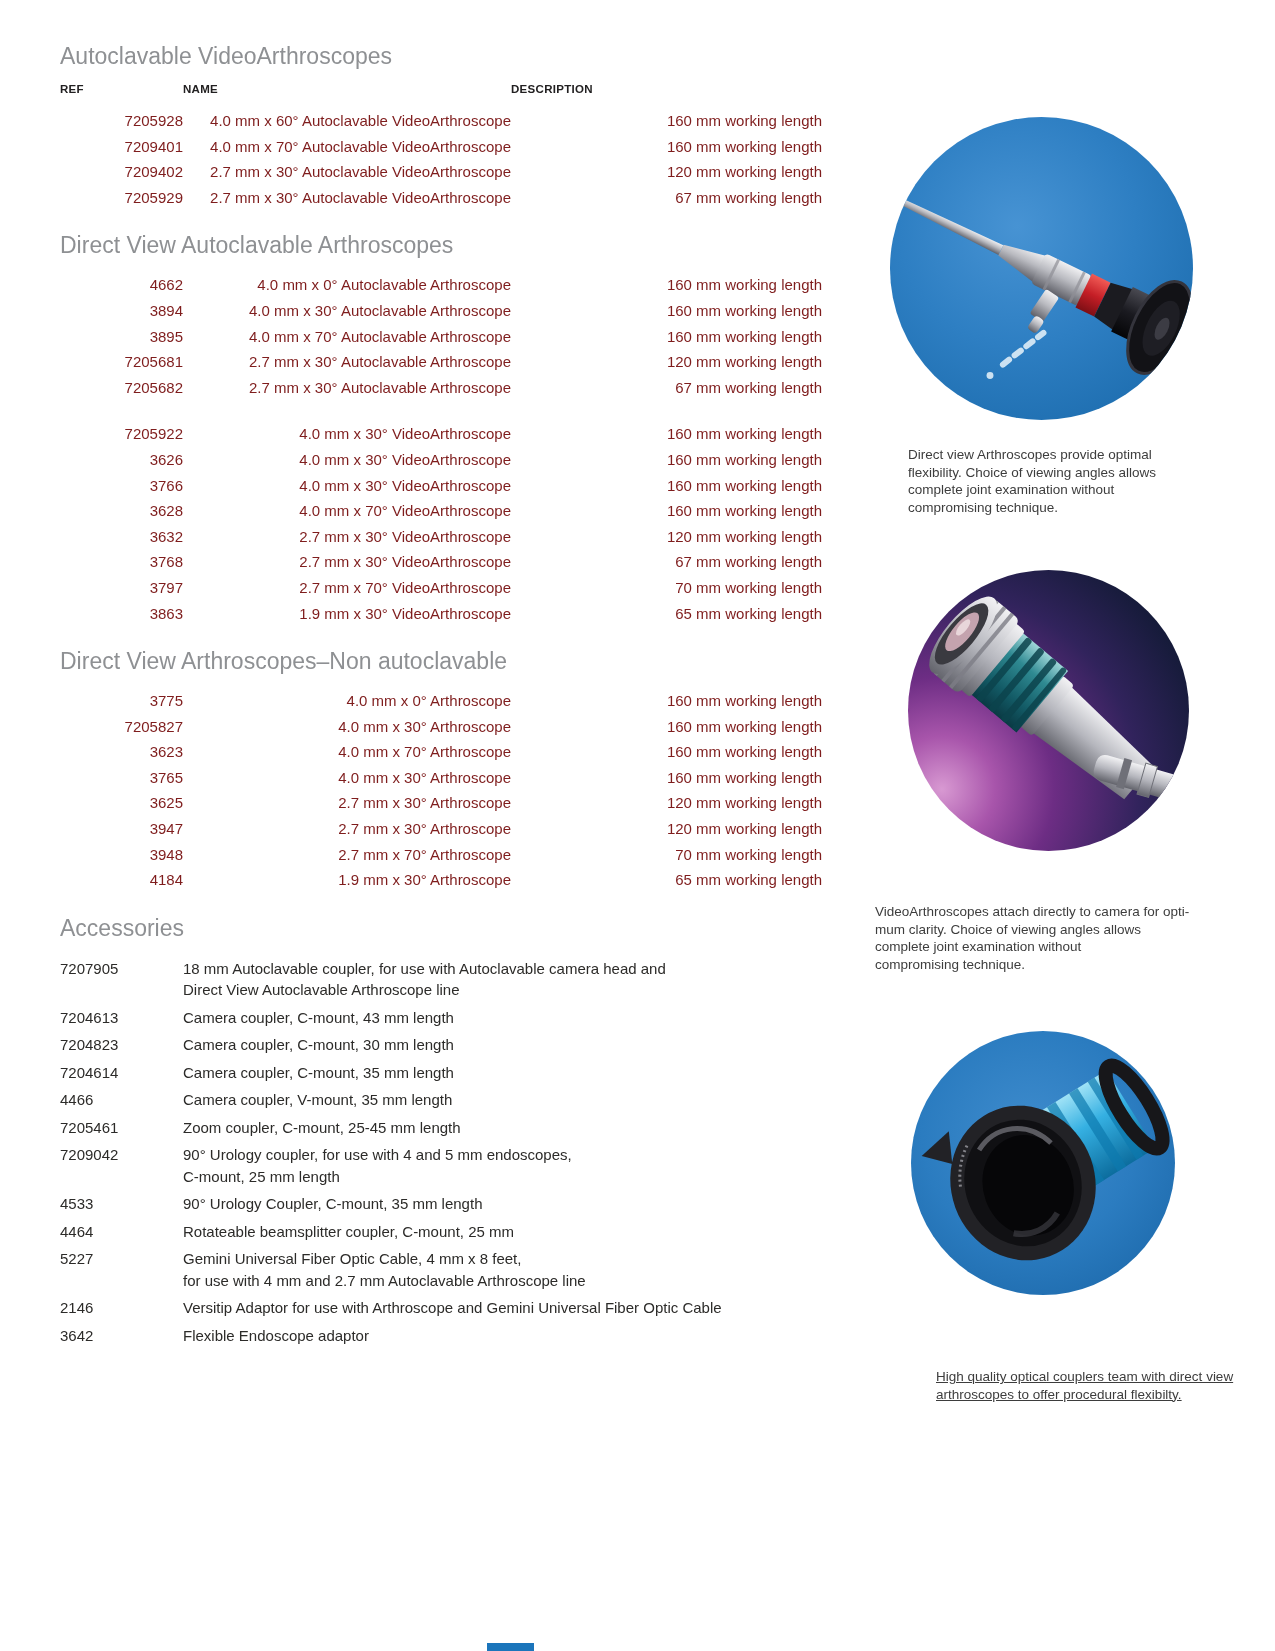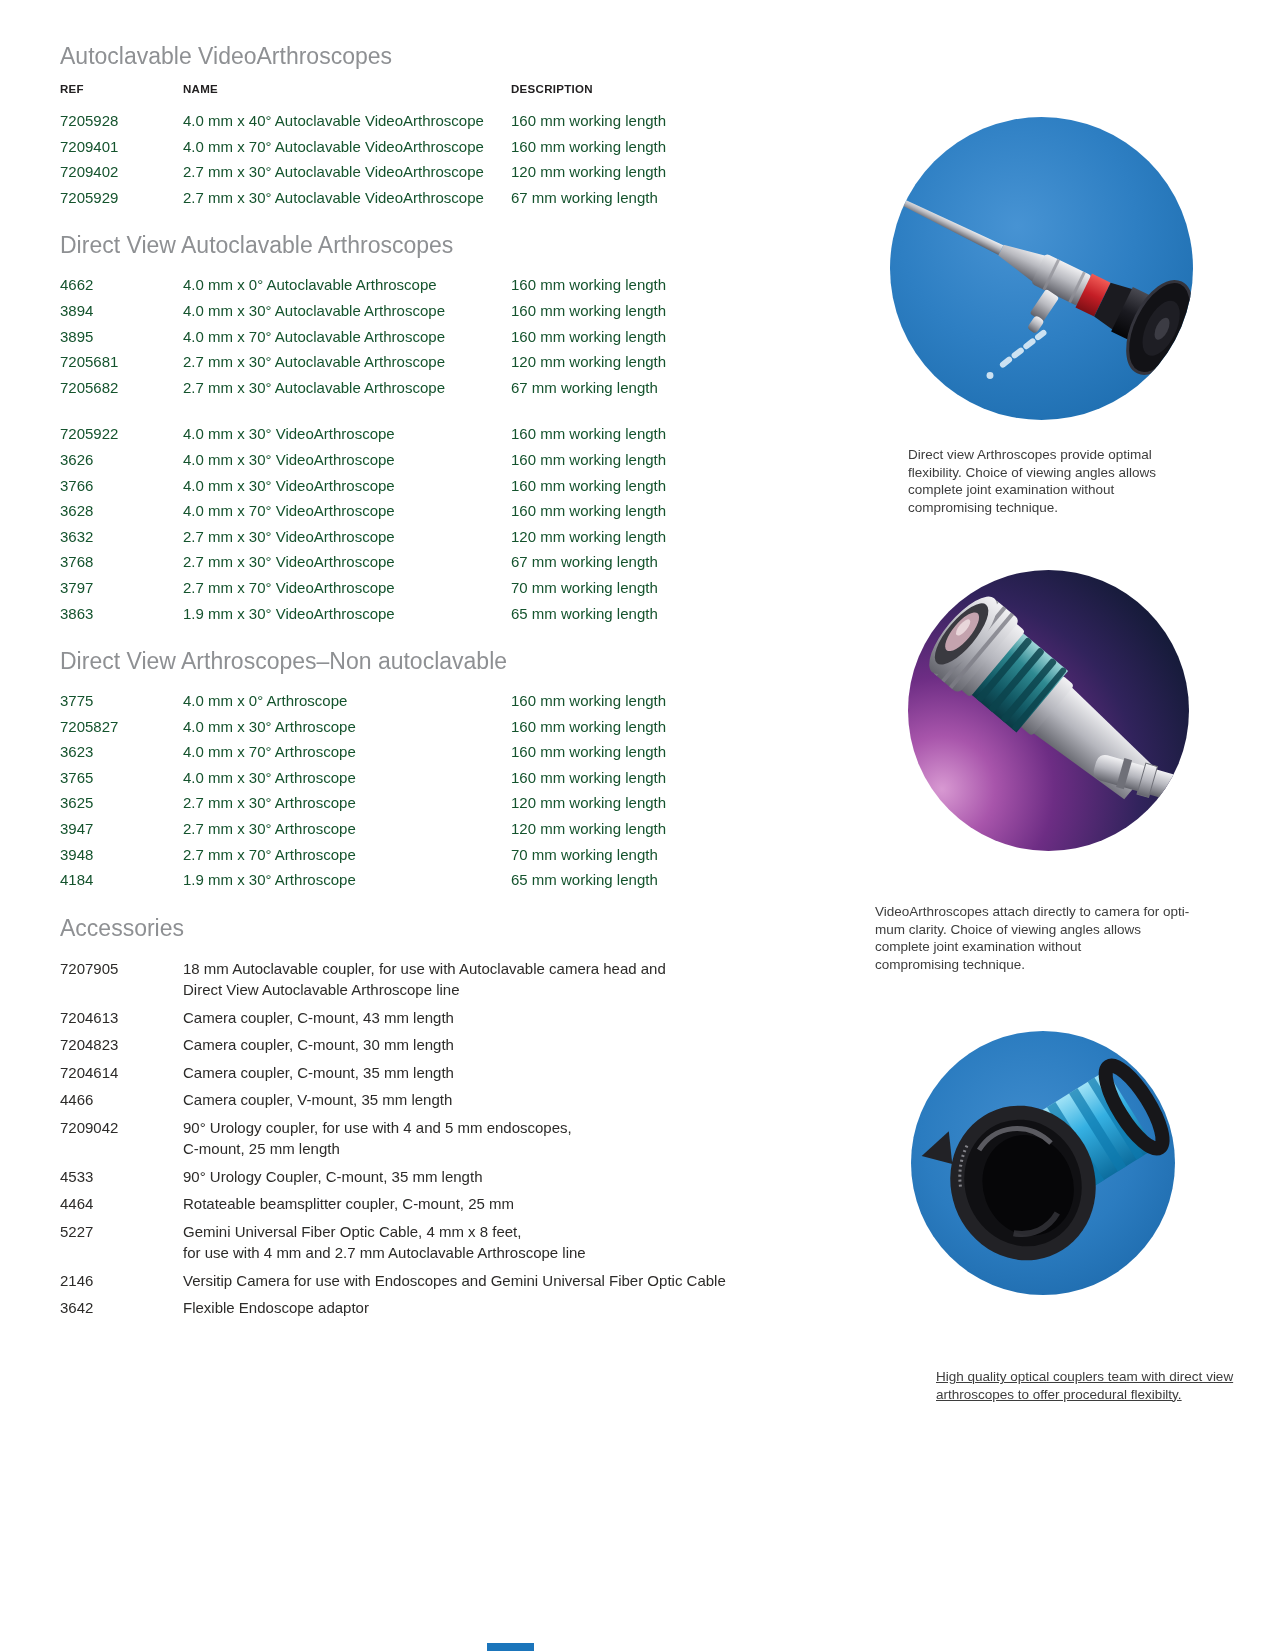--- a/index.html
+++ b/index.html
@@ -14,21 +14,21 @@
     margin:0 0 12px 0;font-size:23px;line-height:29px;font-weight:400;
     color:#8e9093;letter-spacing:0;
   }
   .thead{
     display:grid;grid-template-columns:123px 328px 1fr;
     font-size:11.5px;font-weight:700;color:#222021;letter-spacing:.3px;
     margin-bottom:13px;
   }
   .grid-row{
     display:grid;grid-template-columns:123px 328px 1fr;
-    font-size:15px;color:#14532d;line-height:25.6px;
+    font-size:15px;color:#7f1d1d;line-height:25.6px;text-align:right;
   }
   .acc-row{
     display:grid;grid-template-columns:123px 1fr;
     font-size:15px;color:#2c2b29;line-height:21.5px;padding:3px 0;
   }
   .acc-row .cell div{display:block;}
   .figure{
     position:absolute;border-radius:50%;overflow:hidden;
   }
   .figure svg{display:block;width:100%;height:100%;}
@@ -52,21 +52,21 @@
 
   <section>
     <h2 class="section-title">Autoclavable VideoArthroscopes</h2>
     <div class="thead">
       <span>REF</span>
       <span>NAME</span>
       <span>DESCRIPTION</span>
     </div>
     <div class="grid-row">
       <span>7205928</span>
-      <span>4.0 mm x 40° Autoclavable VideoArthroscope</span>
+      <span>4.0 mm x 60° Autoclavable VideoArthroscope</span>
       <span>160 mm working length</span>
     </div>
     <div class="grid-row">
       <span>7209401</span>
       <span>4.0 mm x 70° Autoclavable VideoArthroscope</span>
       <span>160 mm working length</span>
     </div>
     <div class="grid-row">
       <span>7209402</span>
       <span>2.7 mm x 30° Autoclavable VideoArthroscope</span>
@@ -222,20 +222,26 @@
         <div>Camera coupler, C-mount, 35 mm length</div>
       </span>
     </div>
     <div class="acc-row">
       <span>4466</span>
       <span class="cell">
         <div>Camera coupler, V-mount, 35 mm length</div>
       </span>
     </div>
     <div class="acc-row">
+      <span>7205461</span>
+      <span class="cell">
+        <div>Zoom coupler, C-mount, 25-45 mm length</div>
+      </span>
+    </div>
+    <div class="acc-row">
       <span>7209042</span>
       <span class="cell">
         <div>90° Urology coupler, for use with 4 and 5 mm endoscopes,</div>
         <div>C-mount, 25 mm length</div>
       </span>
     </div>
     <div class="acc-row">
       <span>4533</span>
       <span class="cell">
         <div>90° Urology Coupler, C-mount, 35 mm length</div>
@@ -250,21 +256,21 @@
     <div class="acc-row">
       <span>5227</span>
       <span class="cell">
         <div>Gemini Universal Fiber Optic Cable, 4 mm x 8 feet,</div>
         <div>for use with 4 mm and 2.7 mm Autoclavable Arthroscope line</div>
       </span>
     </div>
     <div class="acc-row">
       <span>2146</span>
       <span class="cell">
-        <div>Versitip Camera for use with Endoscopes and Gemini Universal Fiber Optic Cable</div>
+        <div>Versitip Adaptor for use with Arthroscope and Gemini Universal Fiber Optic Cable</div>
       </span>
     </div>
     <div class="acc-row">
       <span>3642</span>
       <span class="cell">
         <div>Flexible Endoscope adaptor</div>
       </span>
     </div>
   </section>
 </div>

